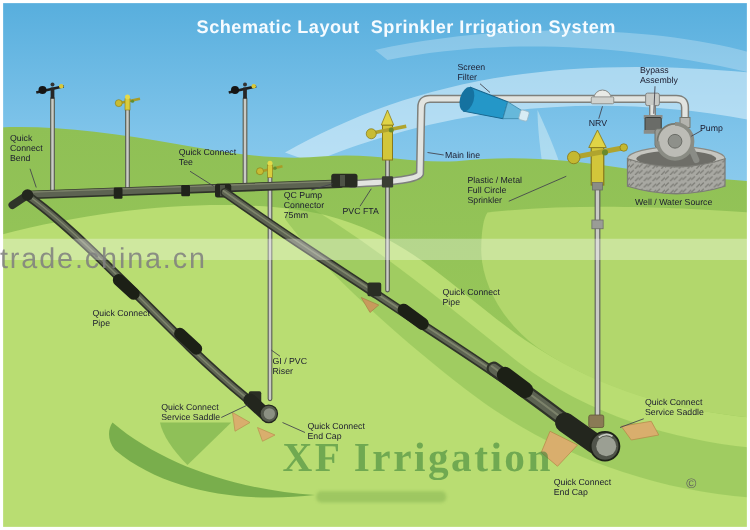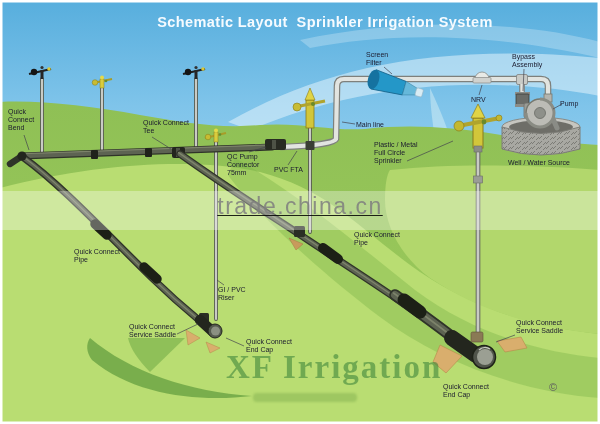--- a/index.html
+++ b/index.html
@@ -4,22 +4,22 @@
 <style>
   html,body{margin:0;padding:0;background:#dfe3e6;}
   .stage{position:relative;width:600px;height:424px;overflow:hidden;background:#8ec9ea;
          font-family:"Liberation Sans",sans-serif;}
   .stage svg{position:absolute;left:0;top:0;}
   .title{position:absolute;left:0;top:13px;width:650px;text-align:center;
          font:bold 14.5px/18px "Liberation Sans",sans-serif;color:#f6fbff;
          letter-spacing:.4px;white-space:pre;}
   .lbl{position:absolute;font:7px/8px "Liberation Sans",sans-serif;color:#1b1b2e;
        white-space:pre-line;}
-  .wm-band{position:absolute;left:0;top:191px;width:600px;height:39px;
-           background:rgba(255,255,255,0.32);text-align:center;text-decoration:underline;}
+  .wm-band{position:absolute;left:0;top:191px;width:600px;height:17px;
+           background:rgba(255,255,255,0.32);text-align:left;}
   .wm-band span{font:23px/31px "Liberation Sans",sans-serif;color:#7f7f7f;
                 letter-spacing:1.5px;opacity:.85;}
   .wm-brand{position:absolute;left:226px;top:349px;
             font:bold 33px/36px "Liberation Serif",serif;
             color:rgba(52,126,54,0.55);letter-spacing:2px;white-space:pre;}
   .wm-sub{position:absolute;left:253px;top:393px;width:104px;height:9px;
           background:rgba(95,150,60,0.30);border-radius:4px;filter:blur(1.2px);}
   .copy{position:absolute;left:549px;top:381px;font:11px/12px "Liberation Sans",sans-serif;
         color:#5f5f5f;}
 </style>

